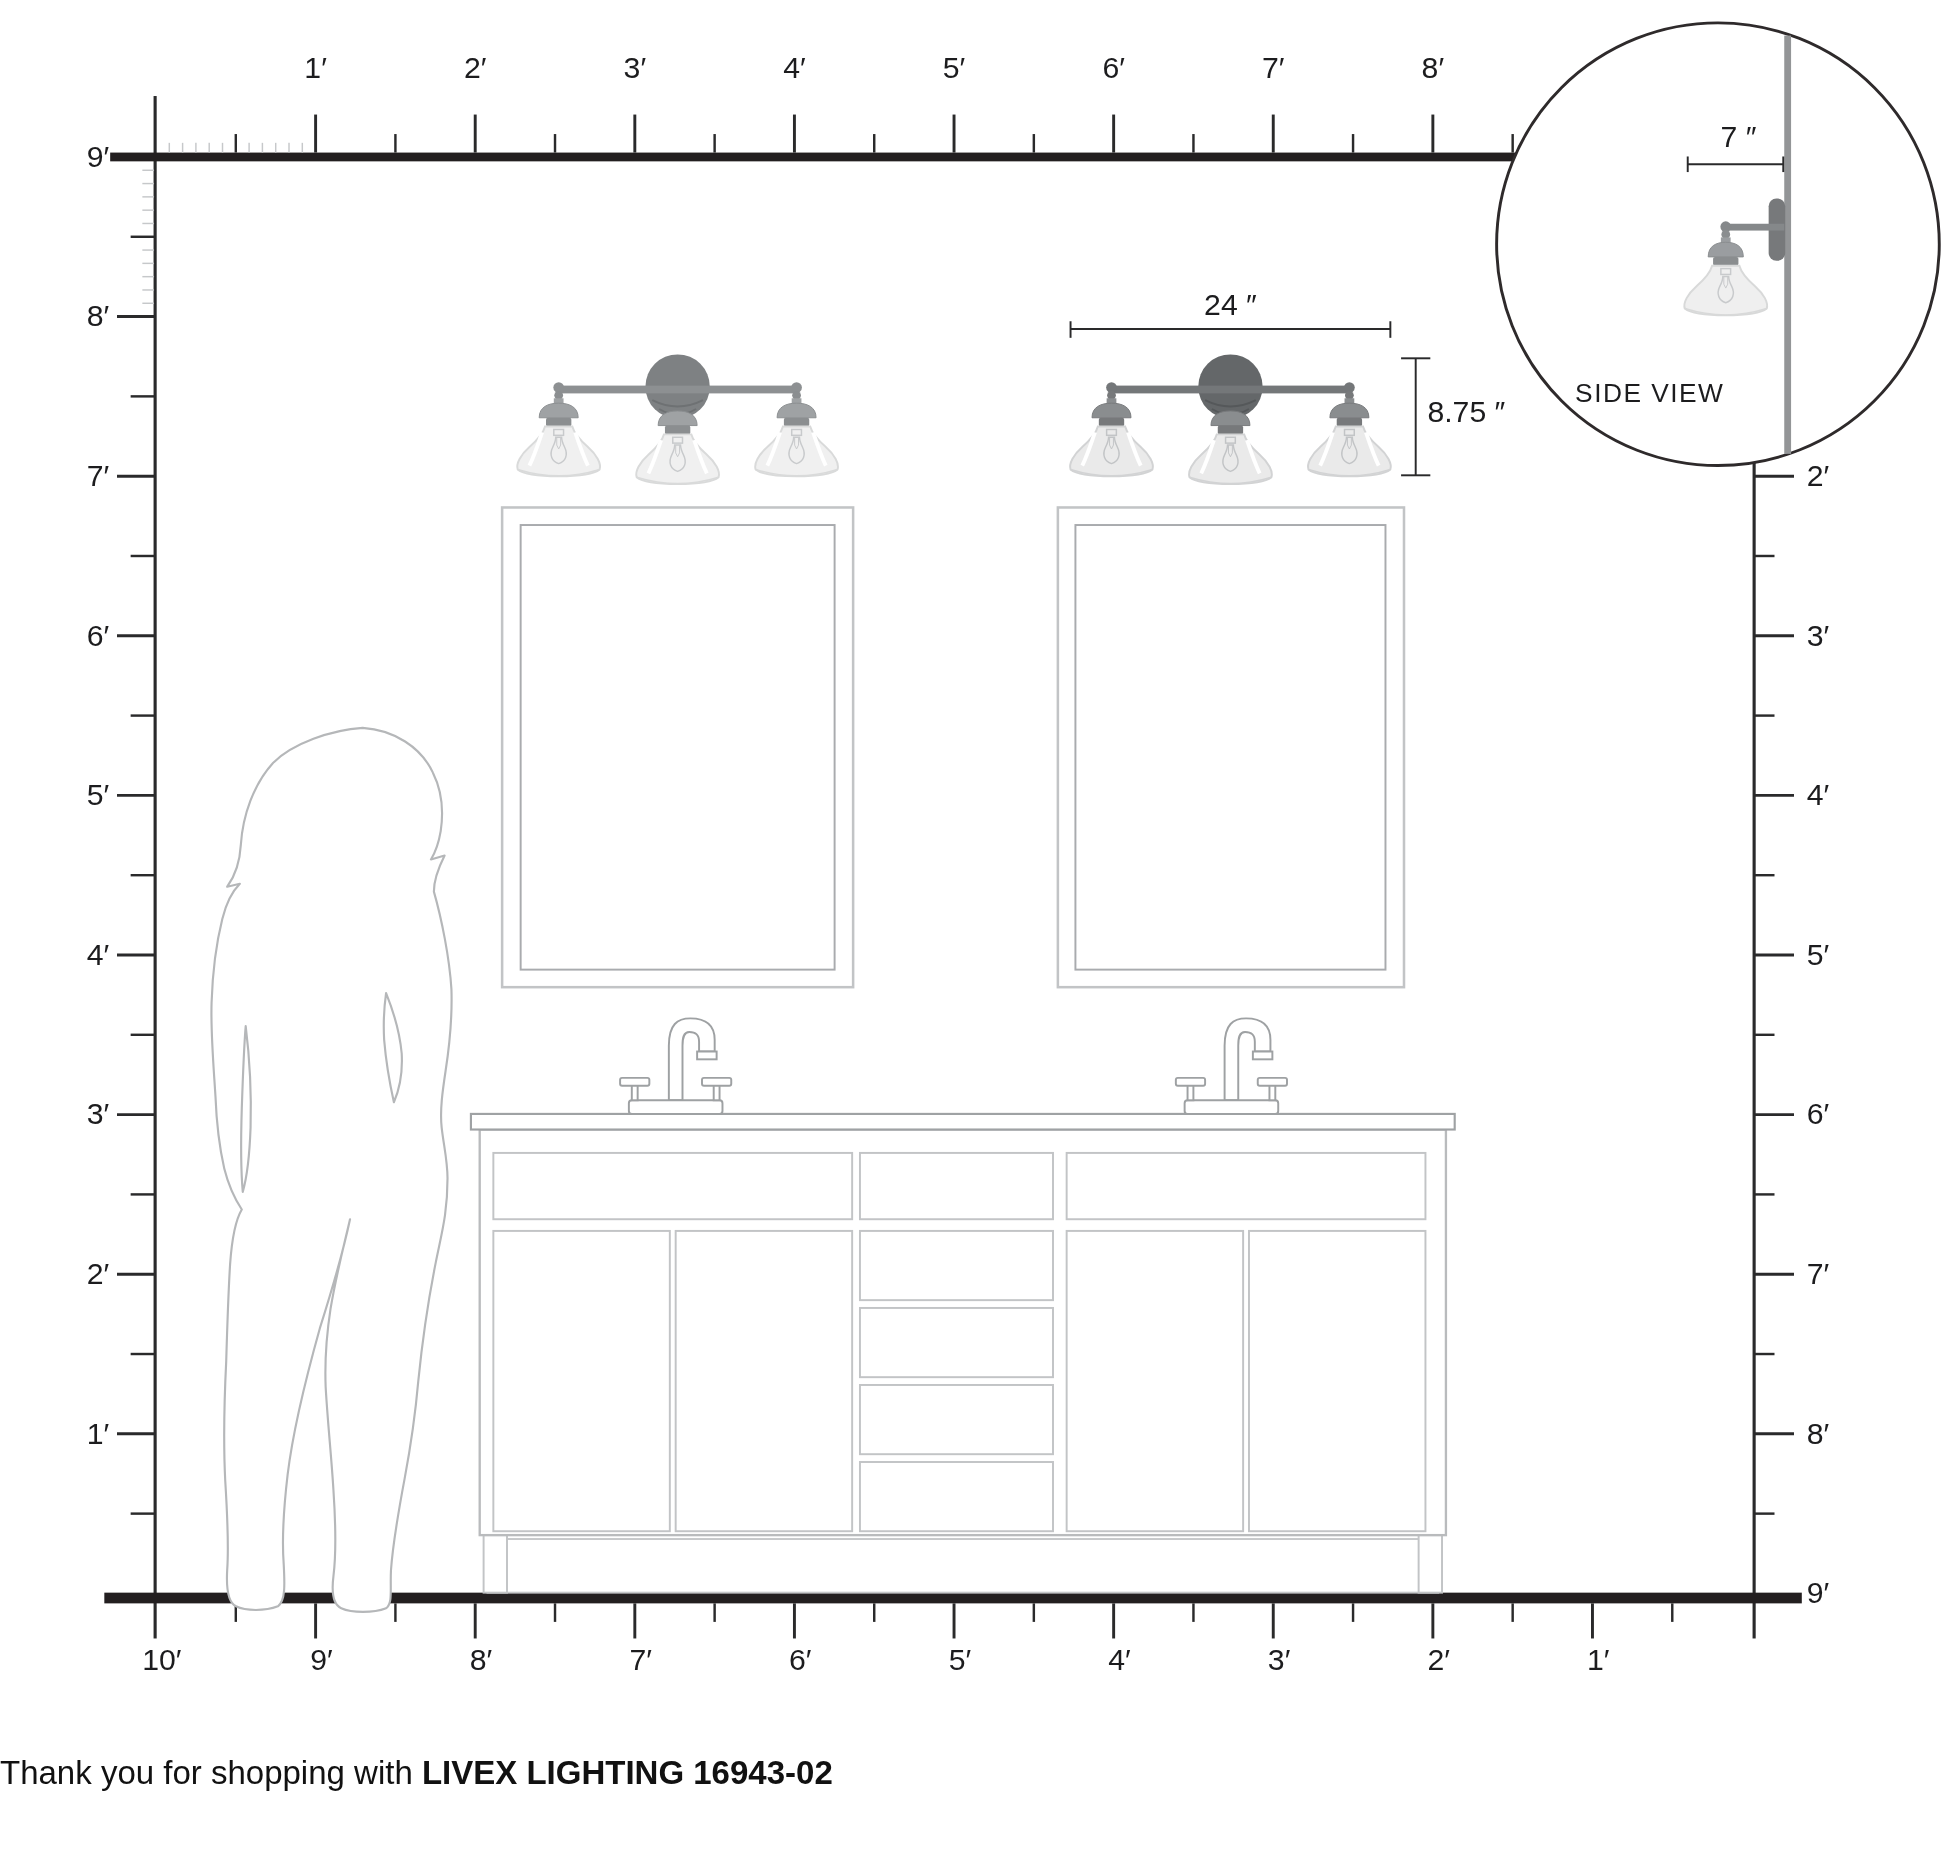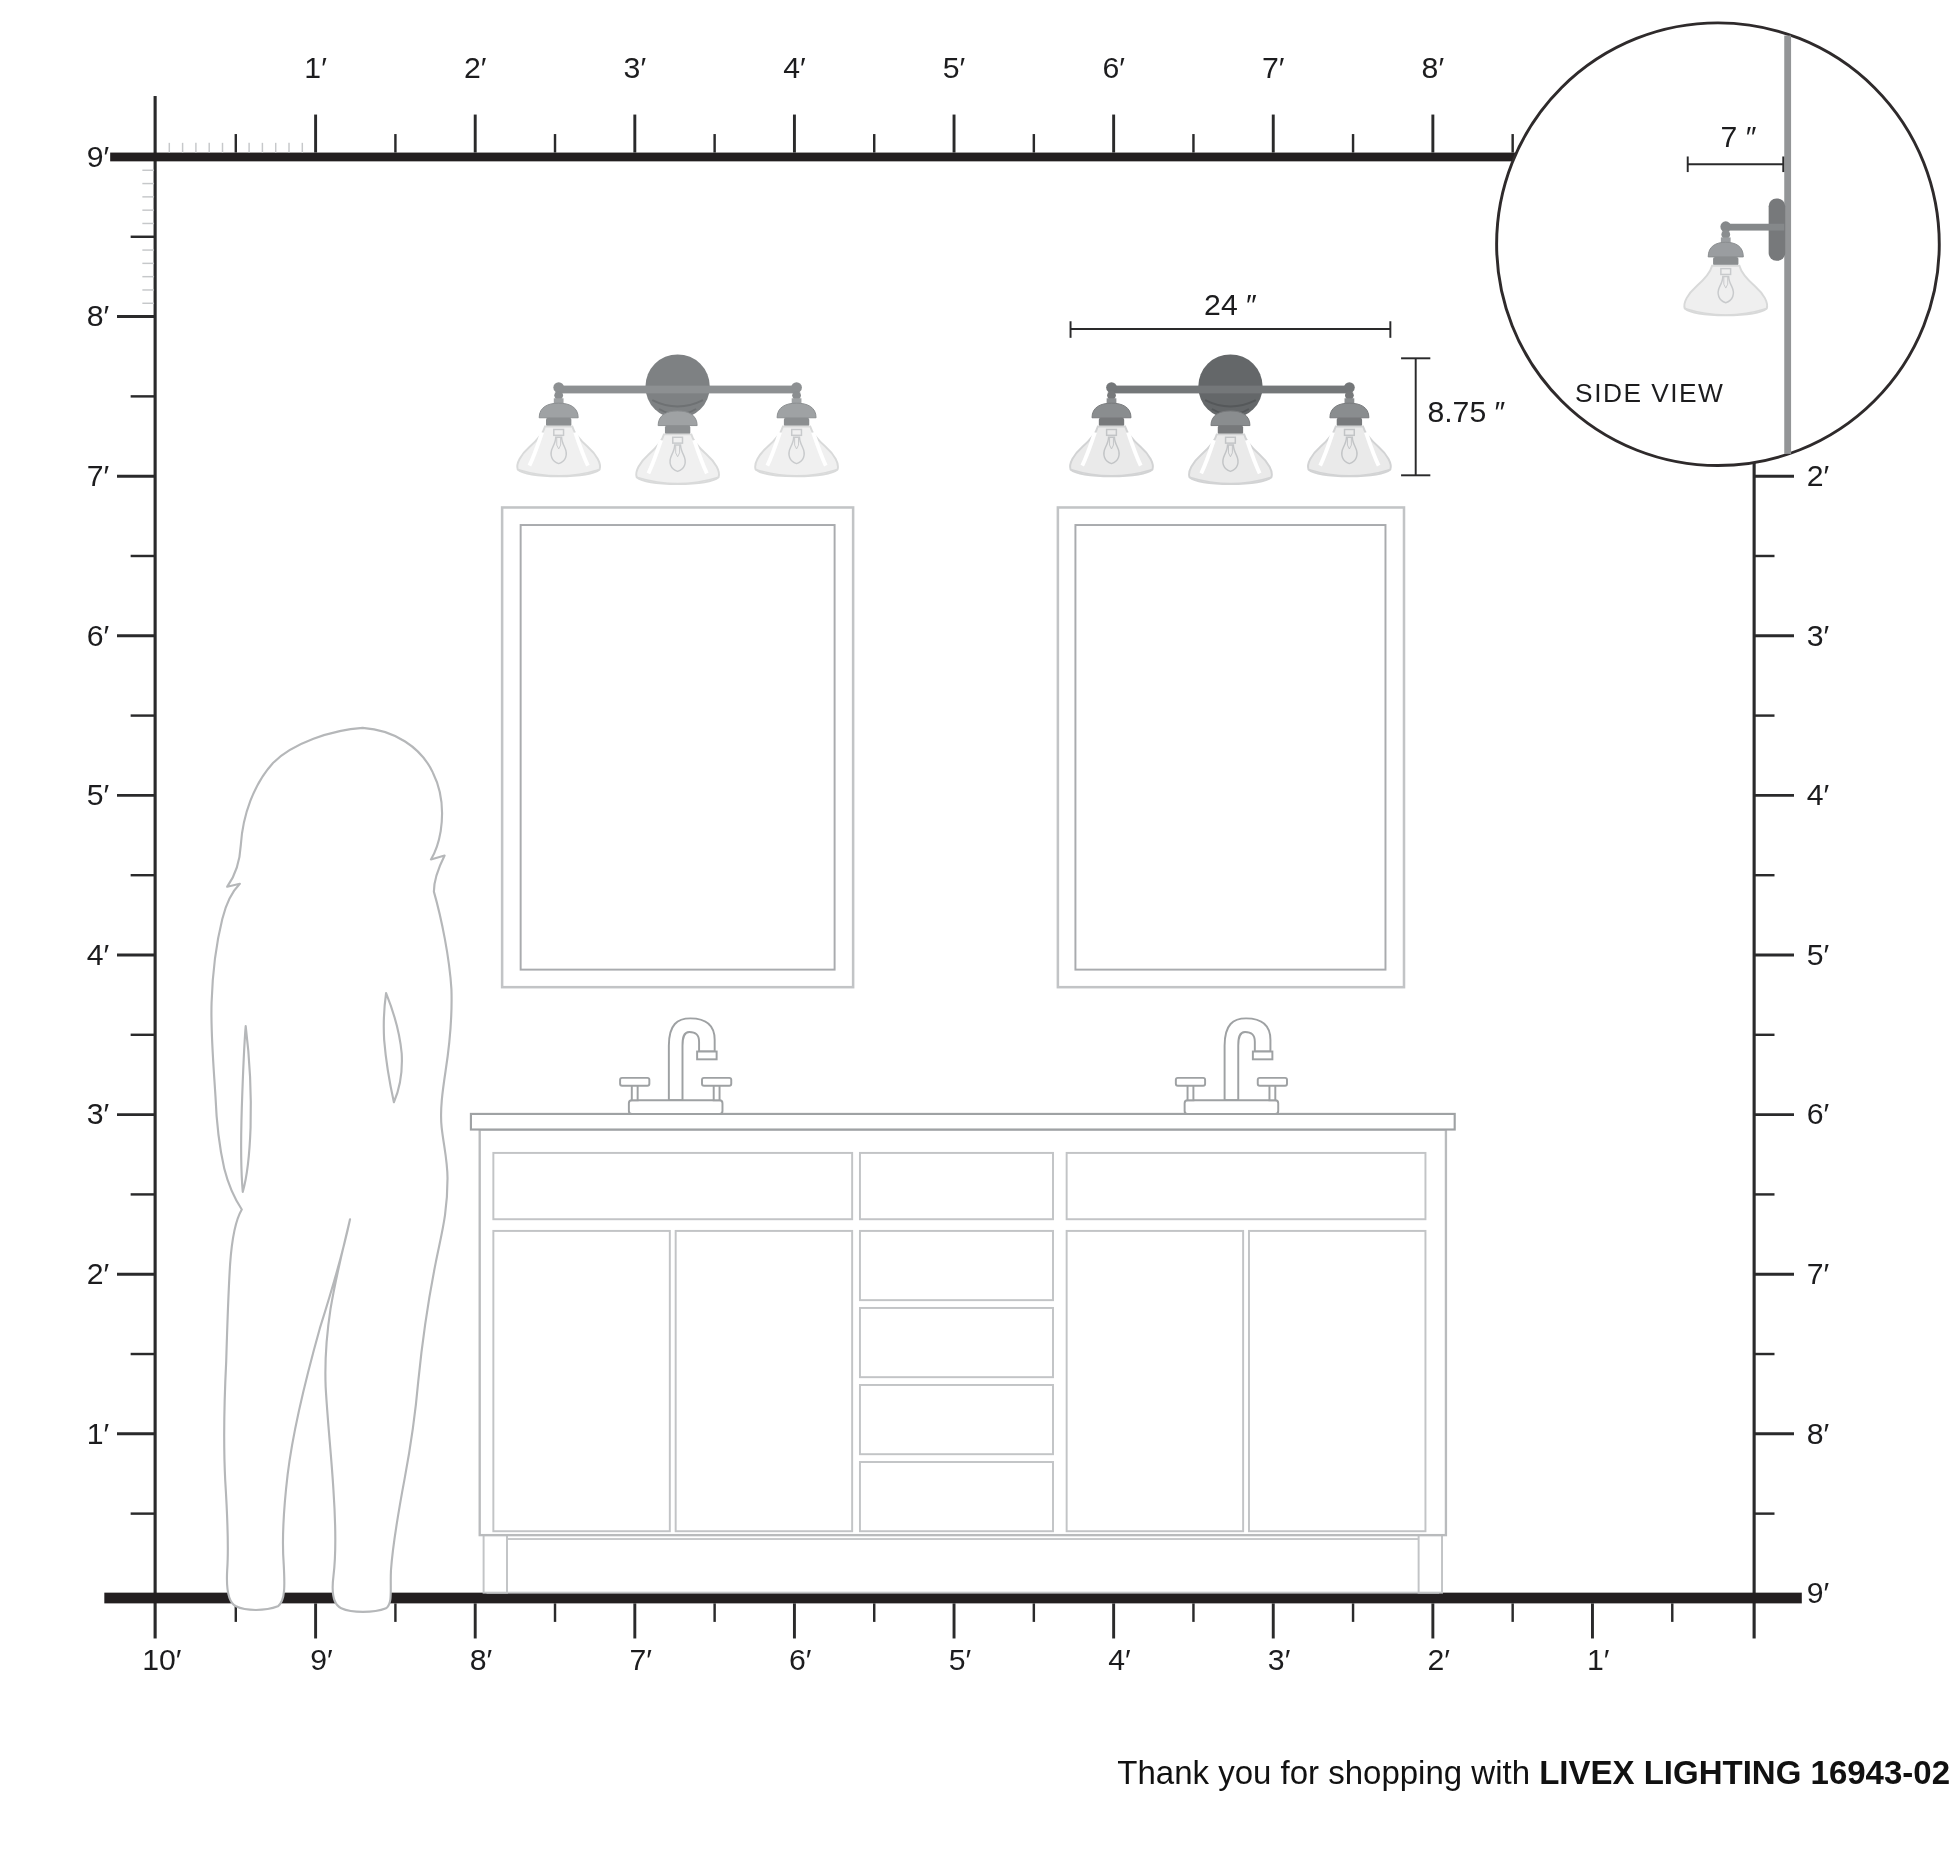--- a/index.html
+++ b/index.html
@@ -3,21 +3,21 @@
 <meta charset="utf-8">
 <style>
   html,body{margin:0;padding:0;background:#ffffff;}
   .canvas{position:relative;width:1950px;height:1871px;background:#ffffff;overflow:hidden;
           font-family:"Liberation Sans",sans-serif;}
   svg{position:absolute;left:0;top:0;}
   text{font-family:"Liberation Sans",sans-serif;fill:#1c1c1e;}
   .ruler-label{font-size:31px;}
   .dim-label{font-size:31px;}
   .sideview-label{font-size:27px;letter-spacing:1.5px;}
-  .footer{position:absolute;left:0;top:1754px;width:100%;text-align:right;
+  .footer{position:absolute;left:0;top:1754px;width:100%;text-align:left;
           font-size:33px;color:#111;}
   .footer b{font-weight:700;}
 </style>
 </head>
 <body>
 
 <div class="canvas">
 
 <svg width="1950" height="1871" viewBox="0 0 2000 1918">
 

